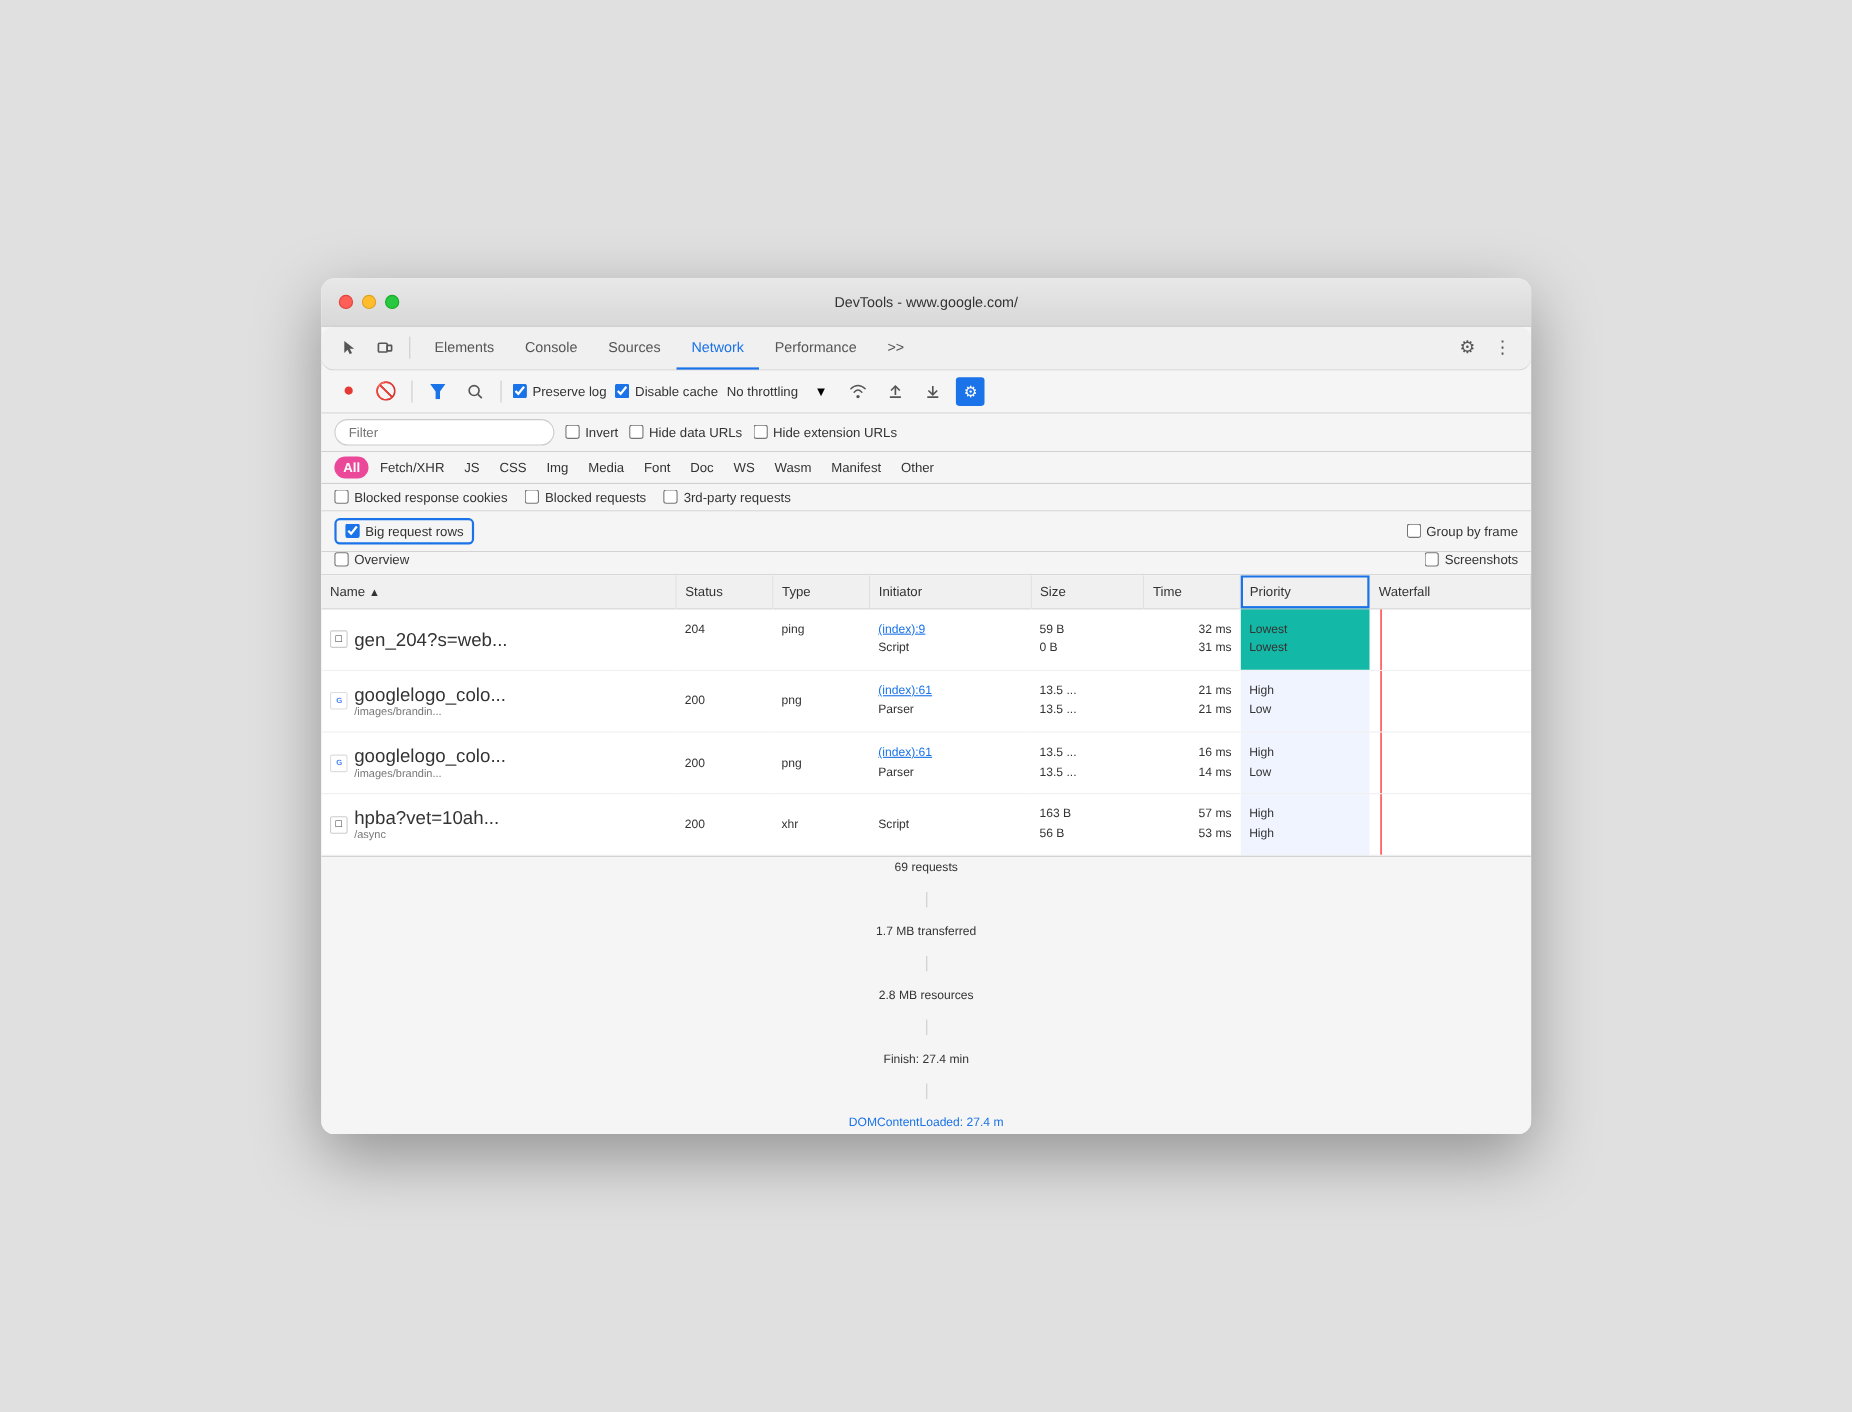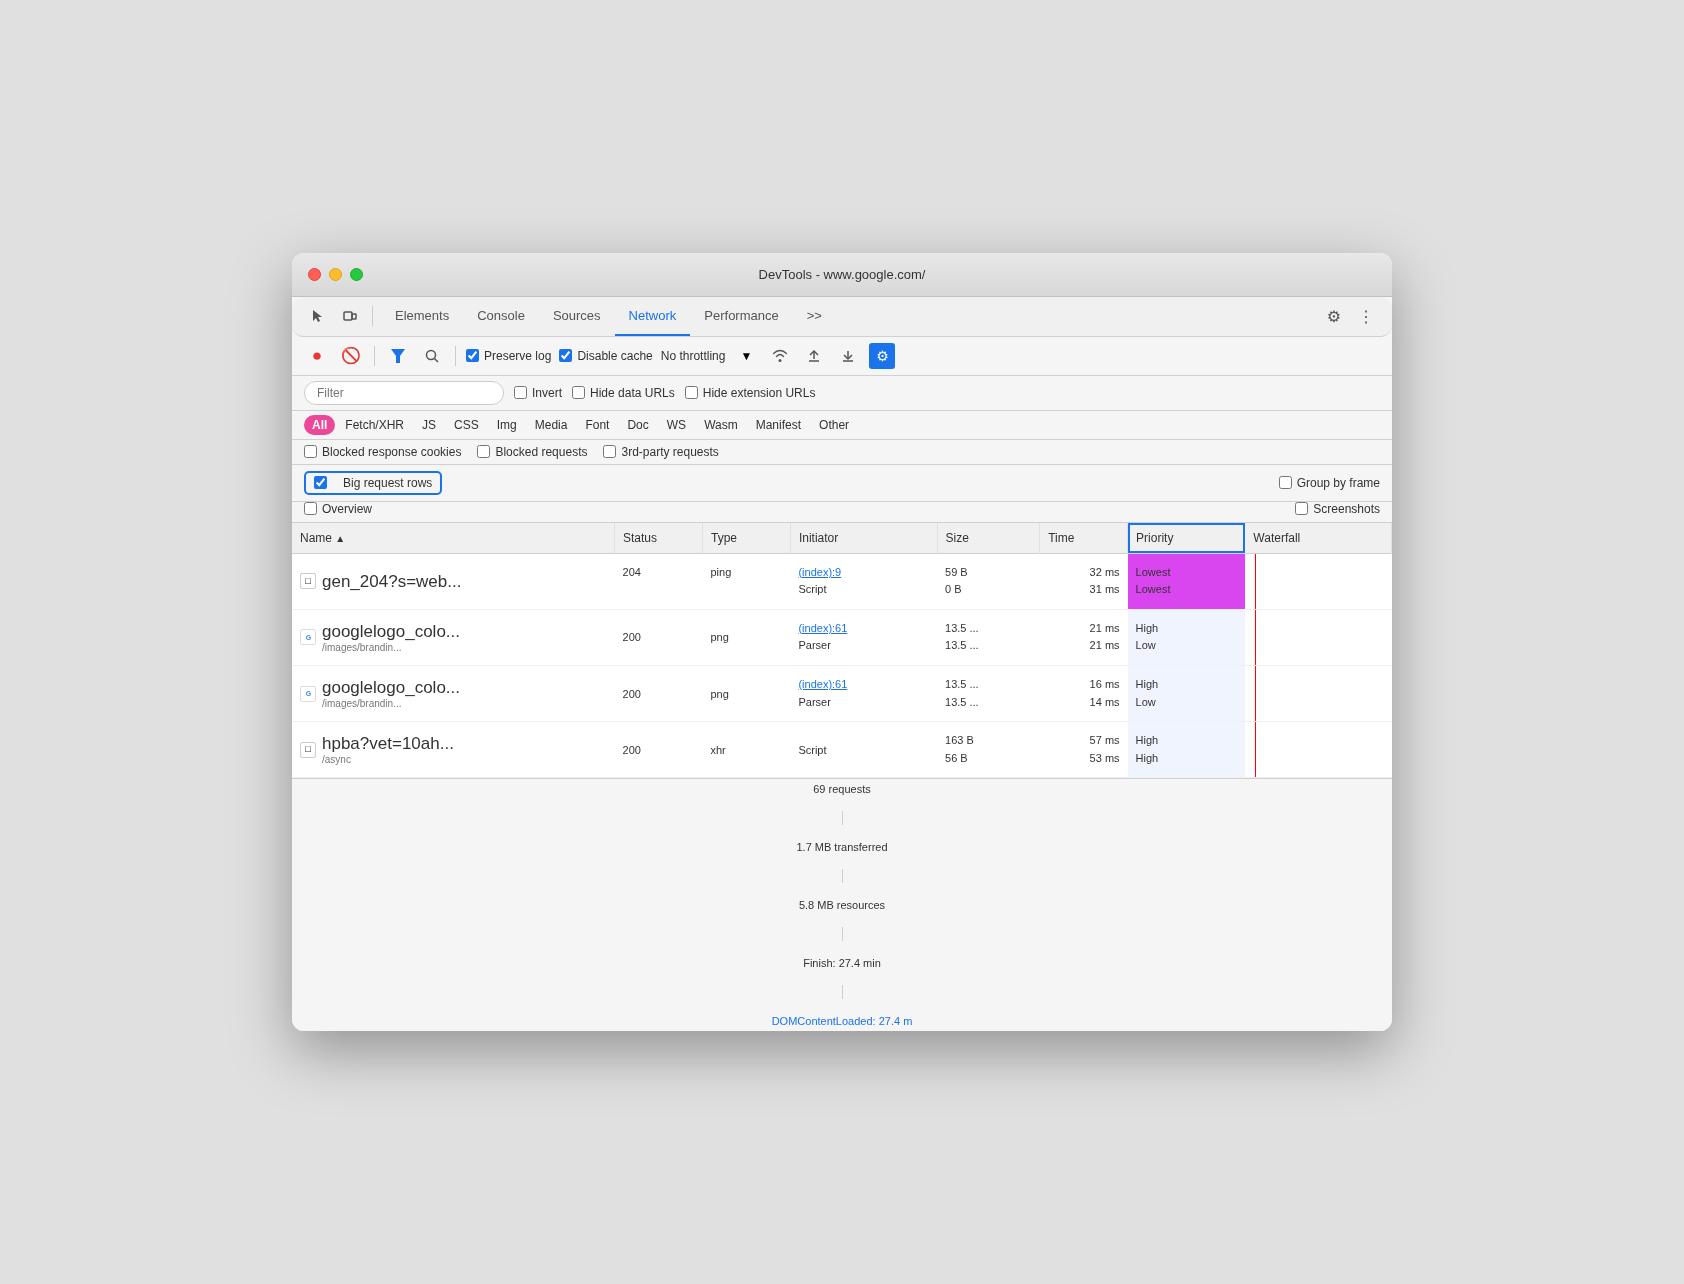--- a/index.html
+++ b/index.html
@@ -211,21 +211,21 @@
       background: #f5f5f5;
       border-bottom: 1px solid #d0d0d0;
       display: flex;
       align-items: center;
       padding: 6px 12px;
       gap: 16px;
     }
     .big-rows-checkbox {
       display: flex;
       align-items: center;
-      gap: 16px;
+      gap: 5px;
       font-size: 12px;
       color: #333;
       cursor: pointer;
       border: 2px solid #1a73e8;
       border-radius: 5px;
       padding: 3px 8px;
     }
     .big-rows-checkbox input[type="checkbox"] {
       width: 13px;
       height: 13px;
@@ -531,21 +531,21 @@
               <span class="initiator-link">(index):9</span><br>
               <span>Script</span>
             </div>
           </td>
           <td class="size-cell">
             <div class="row-two-line">59 B<br>0 B</div>
           </td>
           <td class="time-cell">
             <div class="row-two-line">32 ms<br>31 ms</div>
           </td>
-          <td class="priority-cell" style="background: #d946ef;">
+          <td class="priority-cell" style="background: #14b8a6;">
             <div class="row-two-line">Lowest<br>Lowest</div>
           </td>
           <td class="waterfall-cell" style="position:relative;">
             <div class="waterfall-red-line"></div>
           </td>
         </tr>
 
         <tr class="big-row">
           <td>
             <div class="name-cell">
@@ -638,19 +638,19 @@
         </tr>
       </tbody>
     </table>
   </div>
 
   <div class="status-bar">
     <span class="status-bar-item">69 requests</span>
     <div class="status-bar-sep"></div>
     <span class="status-bar-item">1.7 MB transferred</span>
     <div class="status-bar-sep"></div>
-    <span class="status-bar-item">5.8 MB resources</span>
+    <span class="status-bar-item">2.8 MB resources</span>
     <div class="status-bar-sep"></div>
     <span class="status-bar-item">Finish: 27.4 min</span>
     <div class="status-bar-sep"></div>
     <span class="status-bar-item dom-content-loaded">DOMContentLoaded: 27.4 m</span>
   </div>
 </div>
 
 </body></html>

